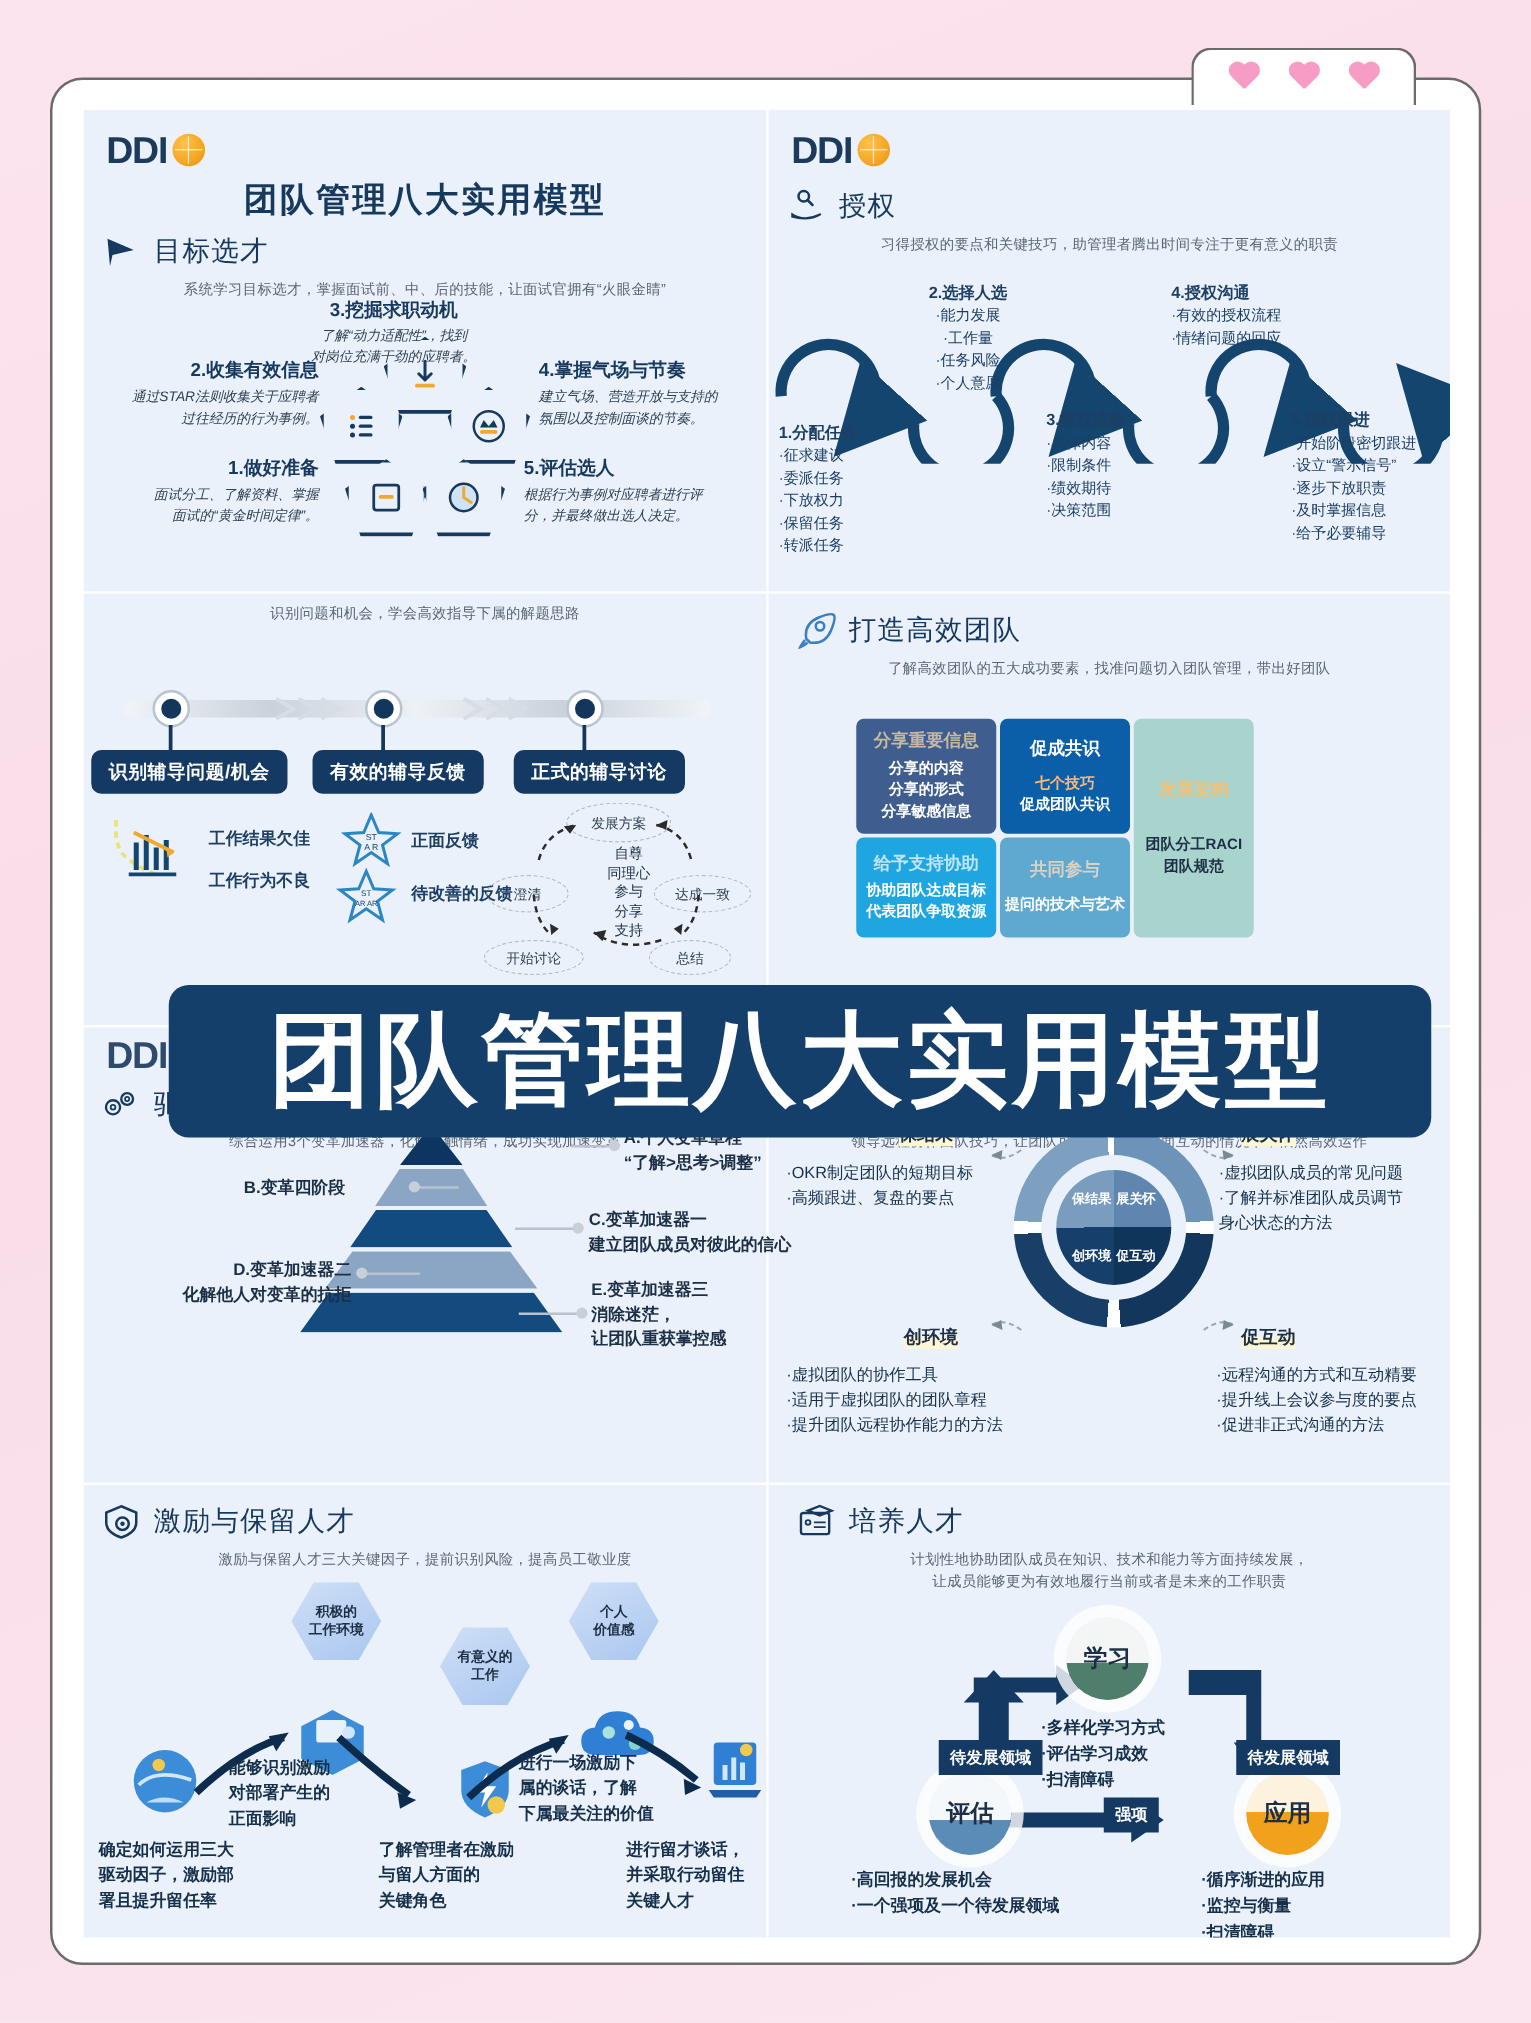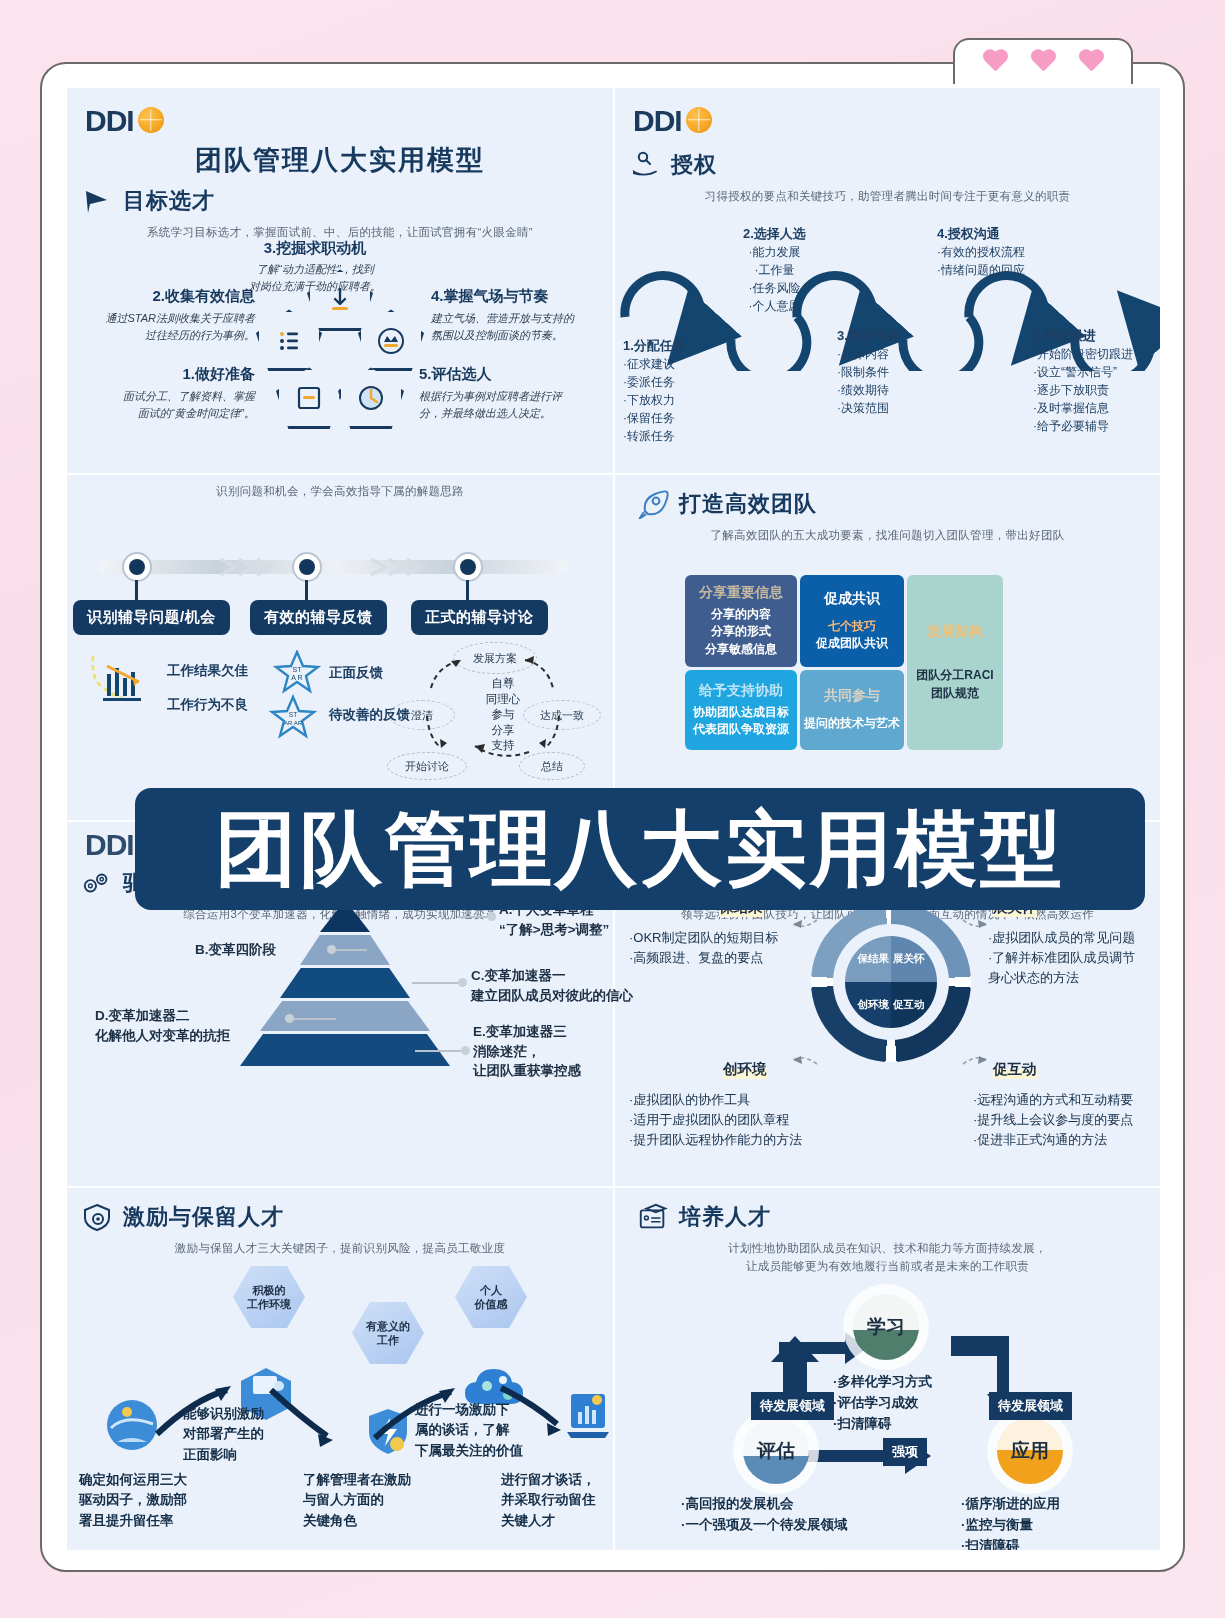--- a/index.html
+++ b/index.html
@@ -90,21 +90,21 @@
   .main-title {
     text-align: center; font-size: 27px; font-weight: bold;
     color: #17395e; letter-spacing: 2px; margin-top: 4px;
   }
   .sec-head {
     display: flex; align-items: center; gap: 10px;
     margin-left: 14px; margin-top: 8px;
   }
   .sec-icon { width: 32px; height: 30px; flex: 0 0 auto; }
   .sec-title {
-    font-size: 22px; font-weight: bold; color: #17395e; letter-spacing: 1px;
+    font-size: 22px; font-weight: normal; color: #17395e; letter-spacing: 1px;
   }
   .sec-sub {
     text-align: center; font-size: 11.5px; color: #5a6673;
     margin-top: 7px; line-height: 1.6; letter-spacing: .3px;
   }
 
   
   .pentagon-wrap { position: relative; width: 546px; height: 230px; }
   .pent {
     position: absolute; width: 66px; height: 62px;
@@ -591,21 +591,21 @@
 
     <div class="lead" style="left:345px; top:160px; width:48px"></div>
     <div class="lead-dot" style="left:391px; top:156px"></div>
     <div class="pt-txt" style="left:404px; top:144px">
       <div>C.变革加速器一</div>
       <div>建立团队成员对彼此的信心</div>
     </div>
 
     <div class="lead" style="left:225px; top:196px; width:44px"></div>
     <div class="lead-dot" style="left:218px; top:192px"></div>
-    <div class="pt-txt" style="left:28px; top:184px; width:186px">
+    <div class="pt-txt" style="left:28px; top:184px; text-align:right; width:186px">
       <div>D.变革加速器二</div>
       <div>化解他人对变革的抗拒</div>
     </div>
 
     <div class="lead" style="left:348px; top:228px; width:48px"></div>
     <div class="lead-dot" style="left:394px; top:224px"></div>
     <div class="pt-txt" style="left:406px; top:200px">
       <div>E.变革加速器三</div>
       <div>消除迷茫，</div>
       <div>让团队重获掌控感</div>
@@ -633,21 +633,21 @@
       </div>
     </div>
 
     <div class="vt-head" style="left:104px; top:76px">保结果</div>
     <div class="vt-list" style="left:14px; top:106px">
       <div>·OKR制定团队的短期目标</div>
       <div>·高频跟进、复盘的要点</div>
     </div>
 
     <div class="vt-head" style="left:378px; top:76px">展关怀</div>
-    <div class="vt-list" style="left:373px; top:106px">
+    <div class="vt-list" style="left:360px; top:106px">
       <div>·虚拟团队成员的常见问题</div>
       <div>·了解并标准团队成员调节</div>
       <div>身心状态的方法</div>
     </div>
 
     <div class="vt-head" style="left:108px; top:238px">创环境</div>
     <div class="vt-list" style="left:14px; top:268px">
       <div>·虚拟团队的协作工具</div>
       <div>·适用于虚拟团队的团队章程</div>
       <div>·提升团队远程协作能力的方法</div>

